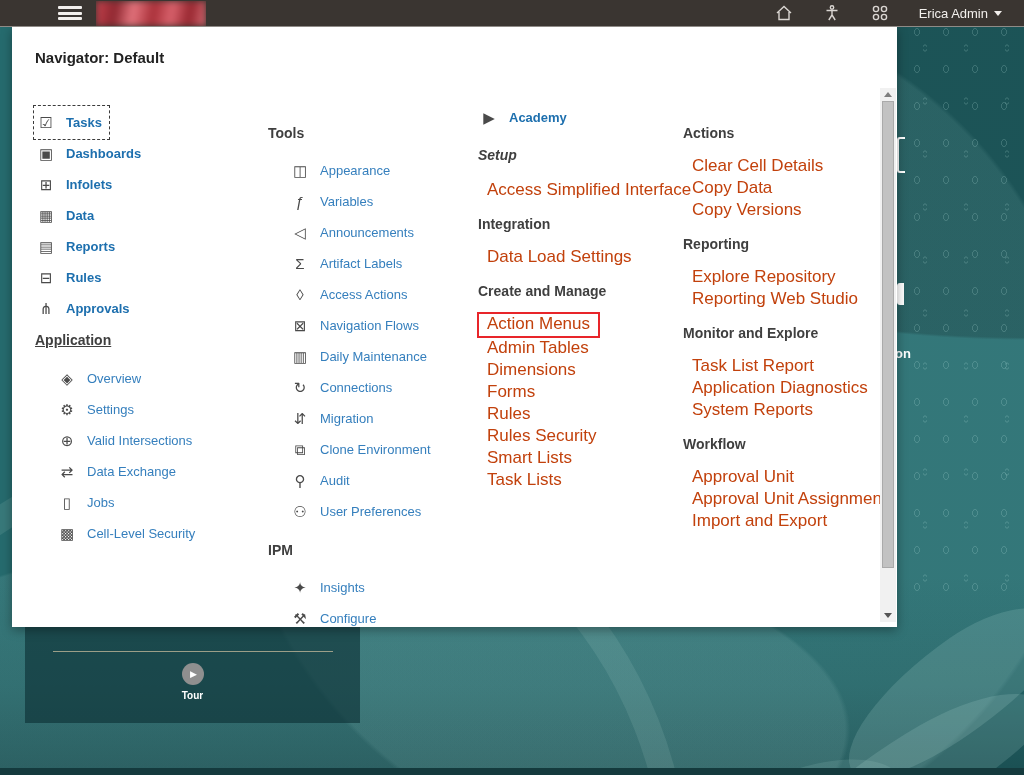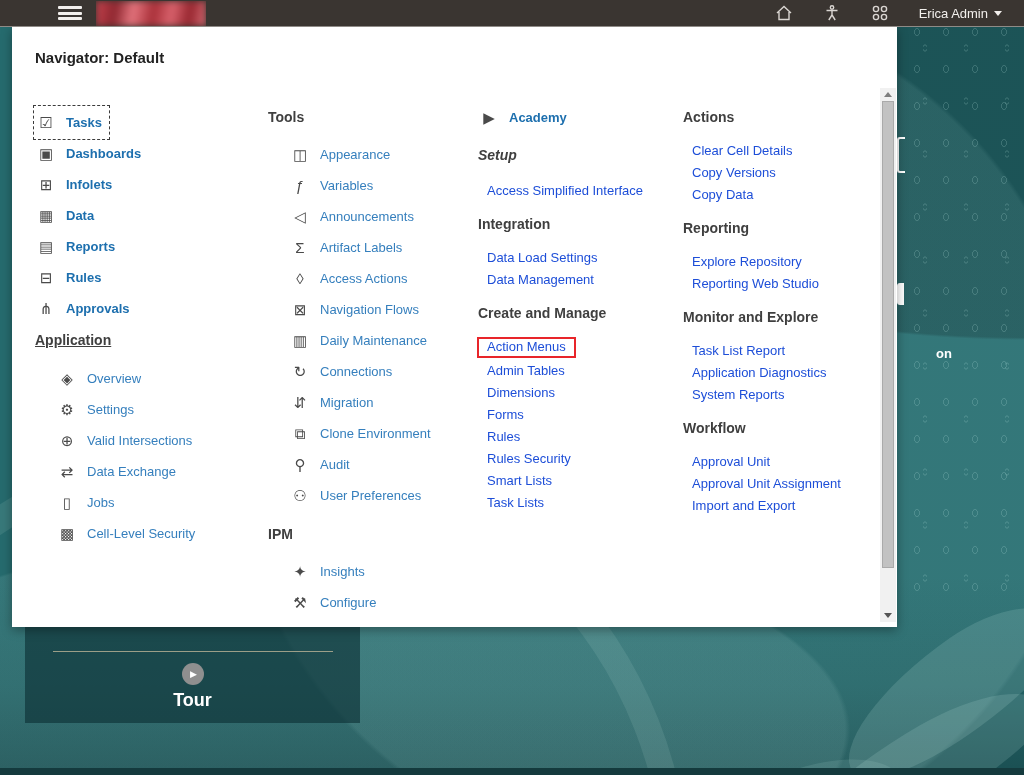--- a/index.html
+++ b/index.html
@@ -43,57 +43,57 @@
   .tb-ic svg { width:100%; height:100%; stroke:#d9d5d1; fill:none; stroke-width:1.4; }
   .user { color:#f2efec; font-size:13px; display:flex; align-items:center; gap:6px; cursor:pointer; }
   .caret { width:0; height:0; border-left:4px solid transparent; border-right:4px solid transparent;
     border-top:5px solid #f2efec; }
 
   
   .frag { position:absolute; z-index:3; }
   .frag-box1 { left:897px; top:137px; width:8px; height:36px; border:2px solid #fff; border-right:none;
     border-radius:3px 0 0 3px; }
   .frag-box2 { left:897px; top:283px; width:7px; height:22px; background:#fff; border-radius:3px 0 0 3px; }
-  .frag-text { left:936px; top:346px; color:#fff; font-size:13px; font-weight:bold; }
+  .frag-text { left:895px; top:346px; color:#fff; font-size:13px; font-weight:bold; }
 
   
   .tour-card { position:absolute; left:25px; top:617px; width:335px; height:106px;
     background:rgba(12,46,51,0.62); z-index:2; }
   .tour-div { margin:34px auto 0; width:280px; border-top:1px solid rgba(224,205,168,0.65); }
   .tour-play { margin:11px auto 0; width:22px; height:22px; border-radius:50%; background:#8f8f8f;
     color:#fff; font-size:9px; display:flex; align-items:center; justify-content:center;
     padding-left:2px; cursor:pointer; }
-  .tour-label { margin-top:5px; text-align:center; color:#fff; font-weight:bold; font-size:18px; }
+  .tour-label { margin-top:5px; text-align:center; color:#fff; font-weight:bold; font-size:10px; }
 
   
   .panel { position:absolute; left:12px; top:27px; width:885px; height:600px; background:#fff; z-index:5;
     box-shadow:0 3px 10px rgba(0,0,0,0.35); overflow:hidden; }
   .panel-title { position:absolute; left:23px; top:22px; font-size:15px; font-weight:bold; color:#222; }
   .col { position:absolute; top:80px; }
   .c1 { left:23px;  width:218px; }
   .c2 { left:256px; width:202px; }
   .c3 { left:466px; width:202px; }
   .c4 { left:671px; width:200px; }
 
   h2.sec { font-size:14px; font-weight:bold; color:#3f3f3f; line-height:20px; margin:13px 0 12px; }
-  .c4 h2.sec:first-child, .c2 h2.sec:first-child { margin-top:0; }
+  .c4 h2.sec:first-child, .c2 h2.sec:first-child { margin-top:16px; }
   .c1 h2.sec { margin-top:6px; margin-bottom:13px;text-decoration:underline; }
   .c3 h2.sec.first { margin-top:18px; margin-bottom:14px;font-style:italic; }
 
   .irow { display:flex; align-items:center; height:31px; gap:11px; cursor:pointer; width:fit-content;
     padding:0 6px 0 2px; }
   .tight .irow { height:20px; margin-bottom:2px; }
   .ic { width:18px; text-align:center; font-size:15px; line-height:1; color:#4a4a4a; flex:0 0 18px; }
   .tools-ic .ic { margin-left:21px; }
   .irow .lbl { font-size:13px; color:#357fbd; white-space:nowrap; }
   .irow.bold .lbl { font-weight:bold; color:#1d6fae; }
   .irow.focus { outline:1px dashed #3b3b3b; outline-offset:1px; }
 
   .lrow { height:22px; display:flex; align-items:center; cursor:pointer; padding-left:9px; }
-  .llbl { font-size:13px; color:#1d4ed8; white-space:nowrap; }
+  .llbl { font-size:17px; color:#c2410c; white-space:nowrap; }
   .lrow.highlight { height:24px; }
   .lrow.highlight .llbl { border:2px solid #e8252a; padding:0 8px 2px; margin-left:-10px; }
 
   
   .sbar { position:absolute; right:1px; top:61px; width:16px; height:534px; background:#f1f1f1; }
   .sb-up, .sb-down { position:absolute; left:4px; width:0; height:0; cursor:pointer;
     border-left:4px solid transparent; border-right:4px solid transparent; }
   .sb-up { top:4px; border-bottom:5px solid #7e7e7e; }
   .sb-down { bottom:4px; border-top:5px solid #555; }
   .sb-thumb { position:absolute; left:2px; right:2px; top:13px; height:467px; background:#c2c2c2;
@@ -304,23 +304,20 @@
     <div class="lrow">
           <span class="llbl">Access Simplified Interface</span>
         </div>
       </div>
     <h2 class="sec">Integration</h2>
     <div>
 
     <div class="lrow">
           <span class="llbl">Data Load Settings</span>
         </div>
-        <div class="lrow">
-          <span class="llbl">Data Management</span>
-        </div>
       </div>
     <h2 class="sec">Create and Manage</h2>
     <div>
 
     <div class="lrow highlight">
           <span class="llbl">Action Menus</span>
         </div>
         <div class="lrow">
           <span class="llbl">Admin Tables</span>
         </div>
@@ -346,24 +343,24 @@
   </div>
 
   <div class="col c4">
     <h2 class="sec">Actions</h2>
     <div>
 
     <div class="lrow">
           <span class="llbl">Clear Cell Details</span>
         </div>
         <div class="lrow">
+          <span class="llbl">Copy Data</span>
+        </div>
+        <div class="lrow">
           <span class="llbl">Copy Versions</span>
-        </div>
-        <div class="lrow">
-          <span class="llbl">Copy Data</span>
         </div>
       </div>
     <h2 class="sec">Reporting</h2>
     <div>
 
     <div class="lrow">
           <span class="llbl">Explore Repository</span>
         </div>
         <div class="lrow">
           <span class="llbl">Reporting Web Studio</span>

